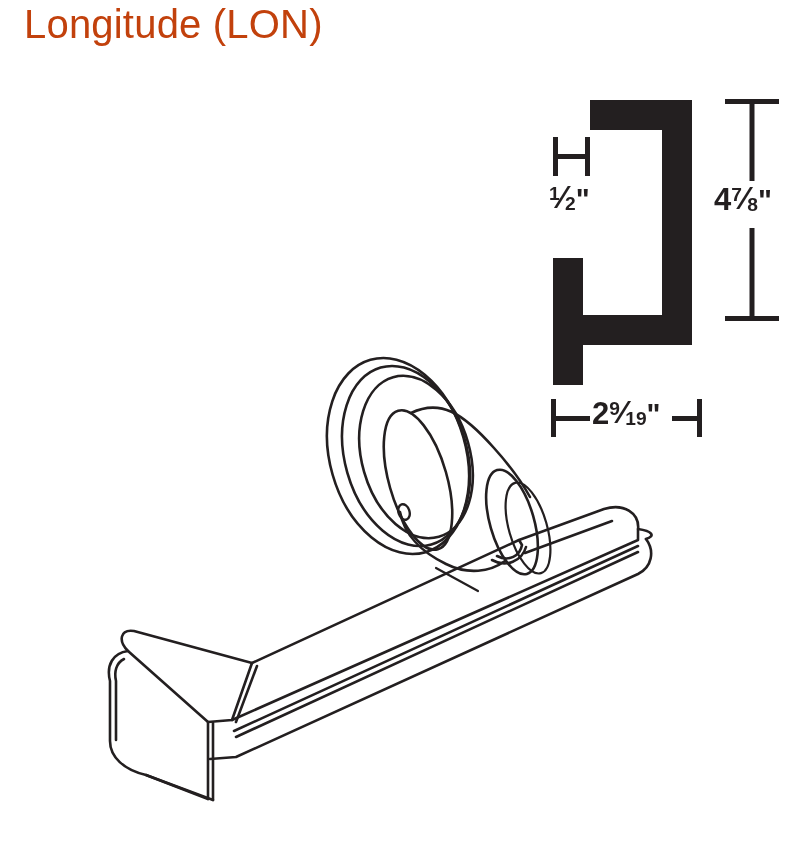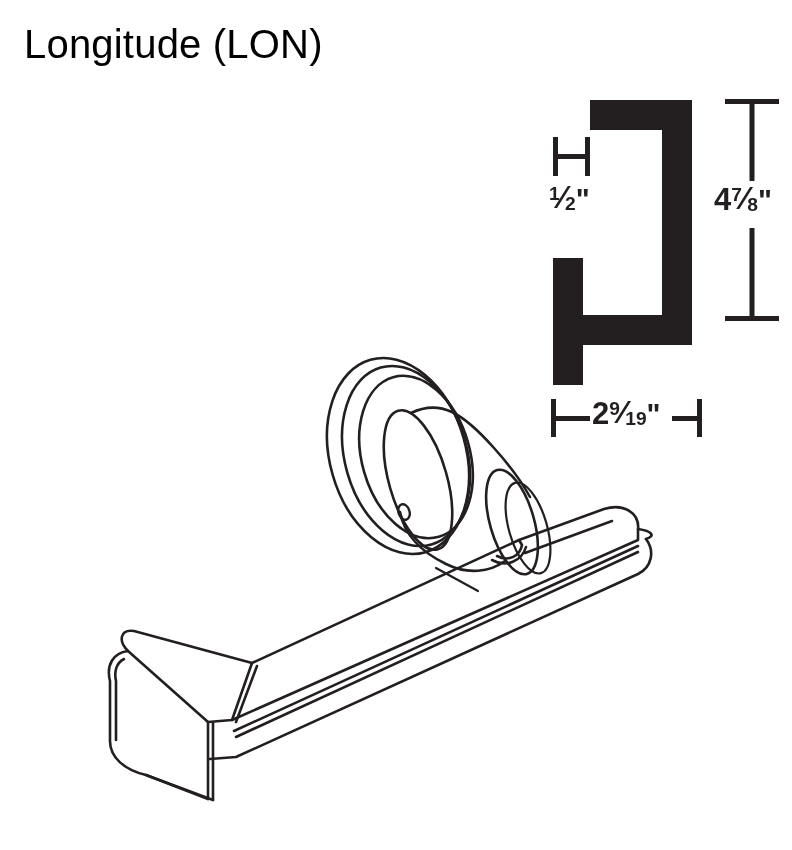--- a/index.html
+++ b/index.html
@@ -20,26 +20,26 @@
   #page {
     position: absolute;
     inset: 0;
     background: #ffffff;
   }
 
   
   .title {
     position: absolute;
     left: 24px;
-    top: 20px;
+    top: 0;
     font-family: "Liberation Sans", sans-serif;
     font-size: 40px;
     font-weight: 300;
     letter-spacing: 0.2px;
-    color: #000000;
+    color: #c2410c;
     white-space: nowrap;
     line-height: 1.2;
   }
 
   
   .drawing {
     position: absolute;
     left: 0;
     top: 0;
     width: 792px;

